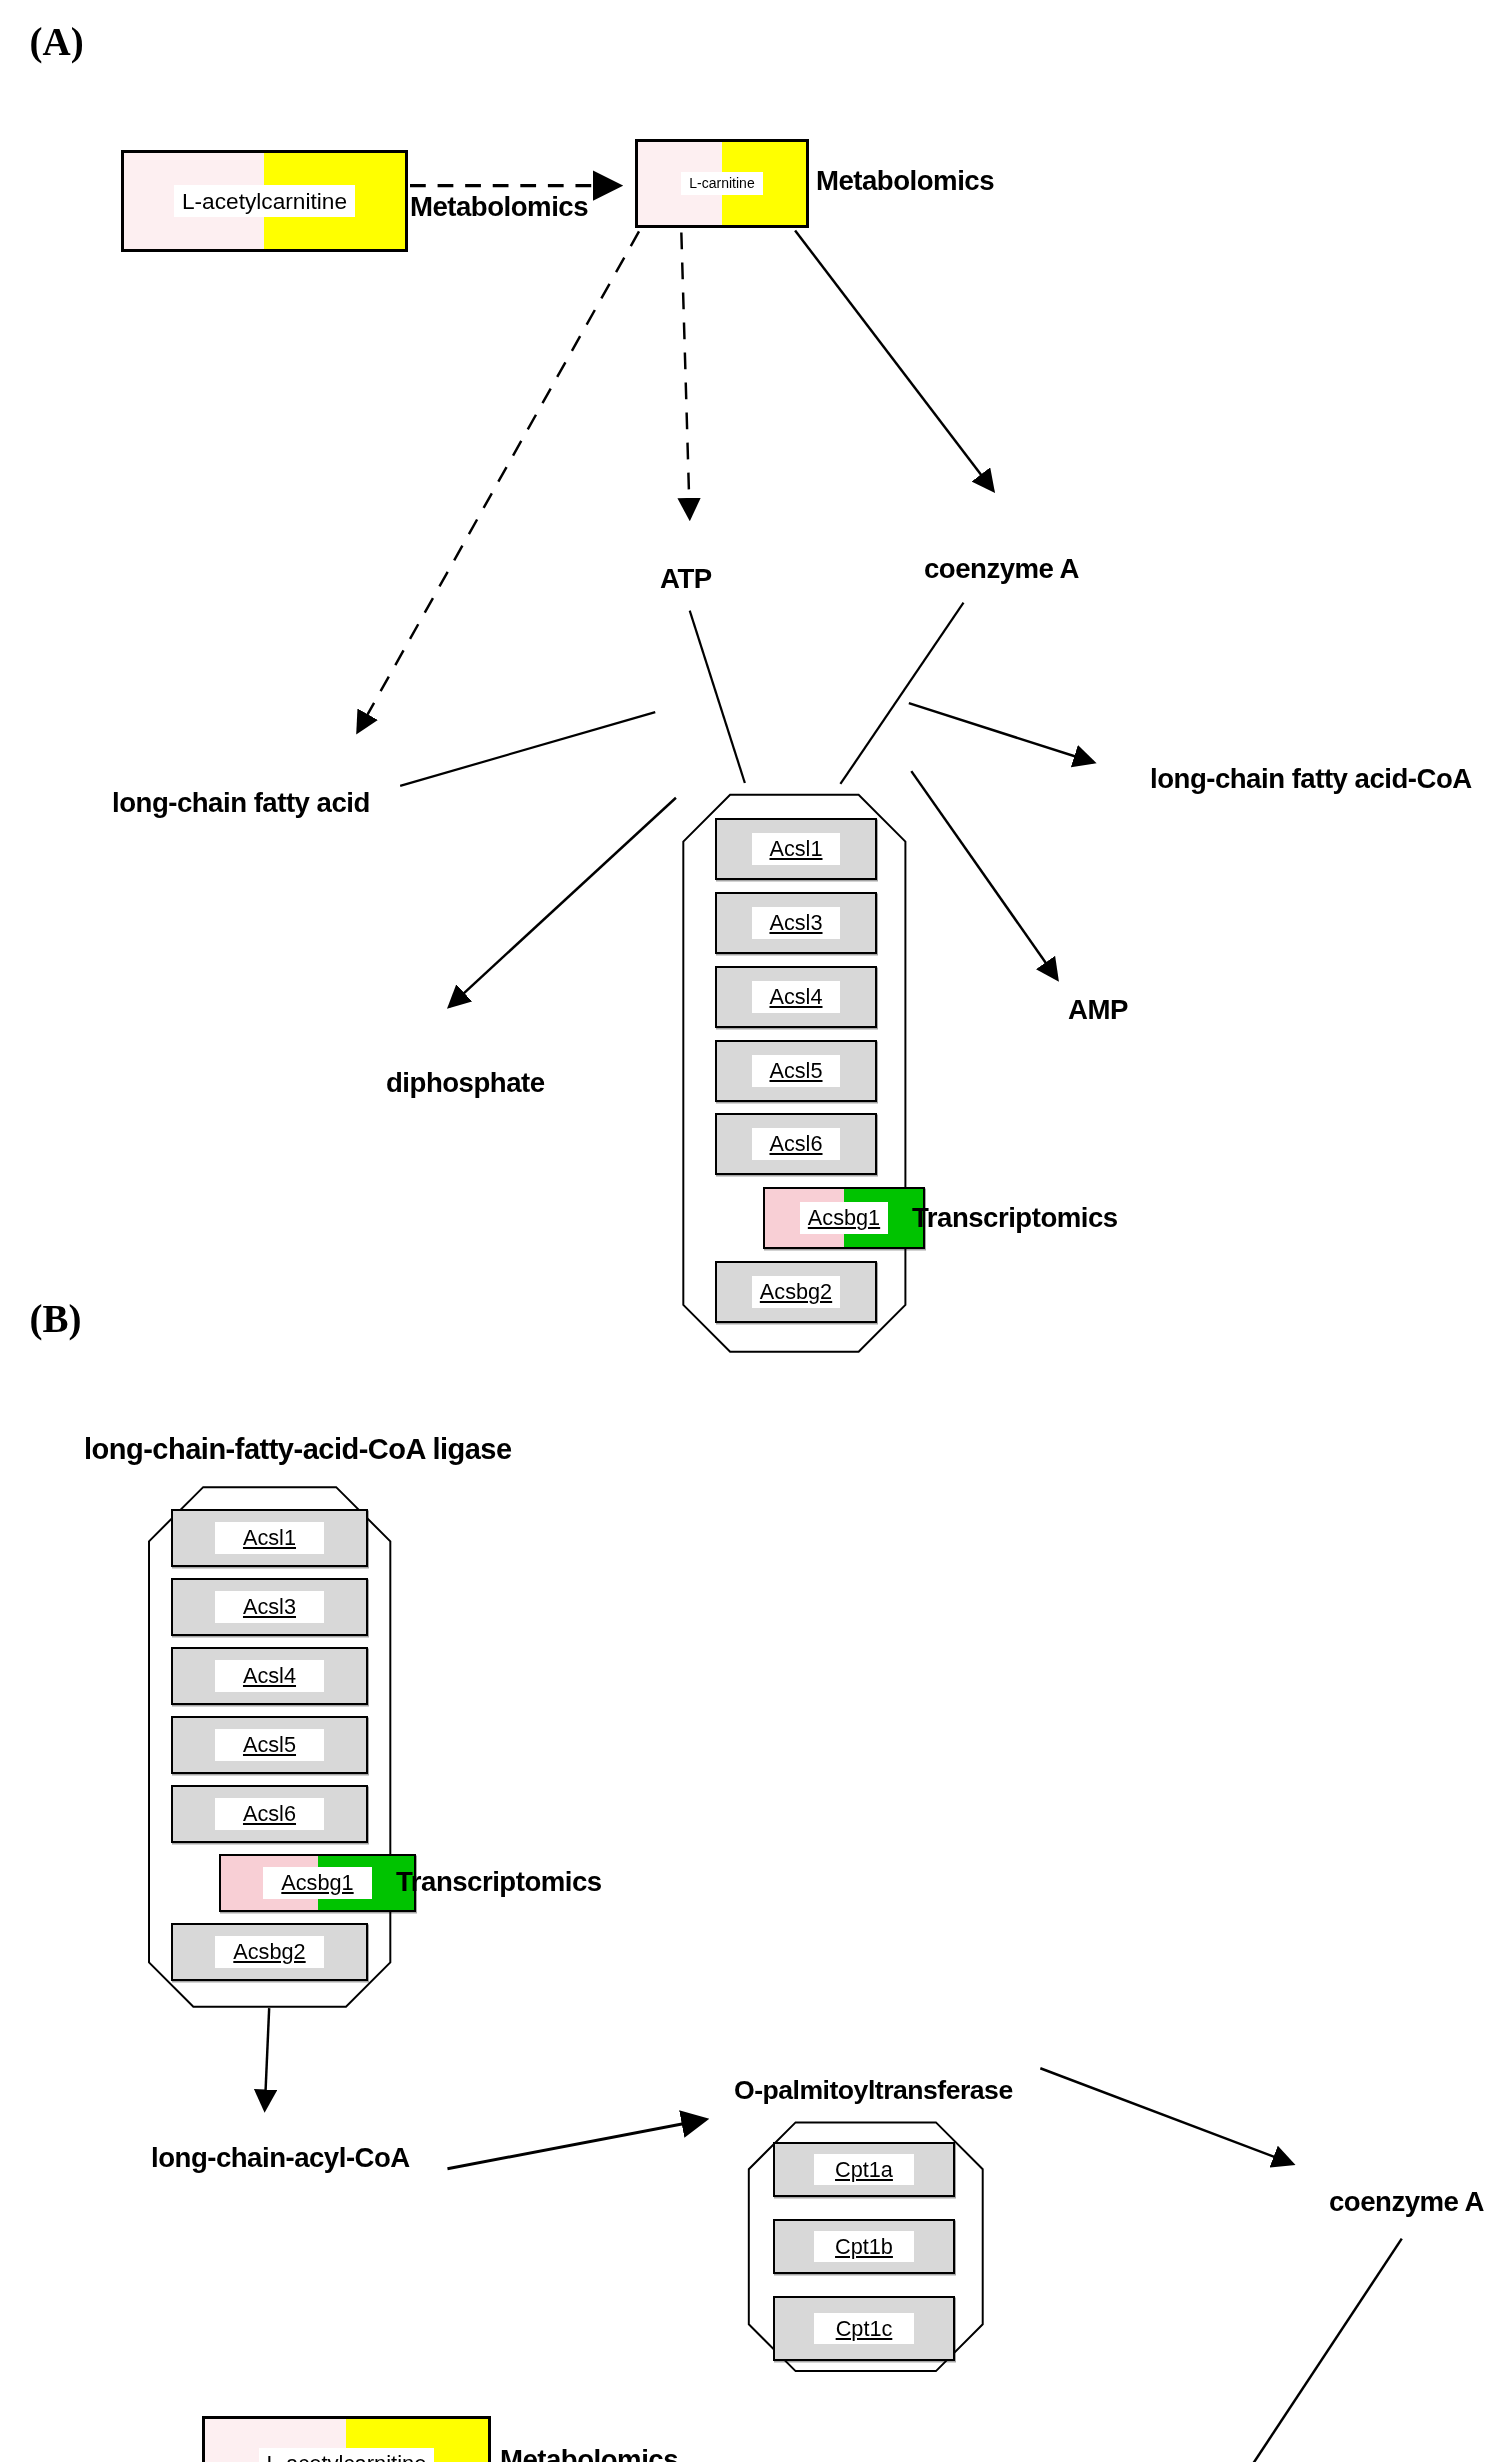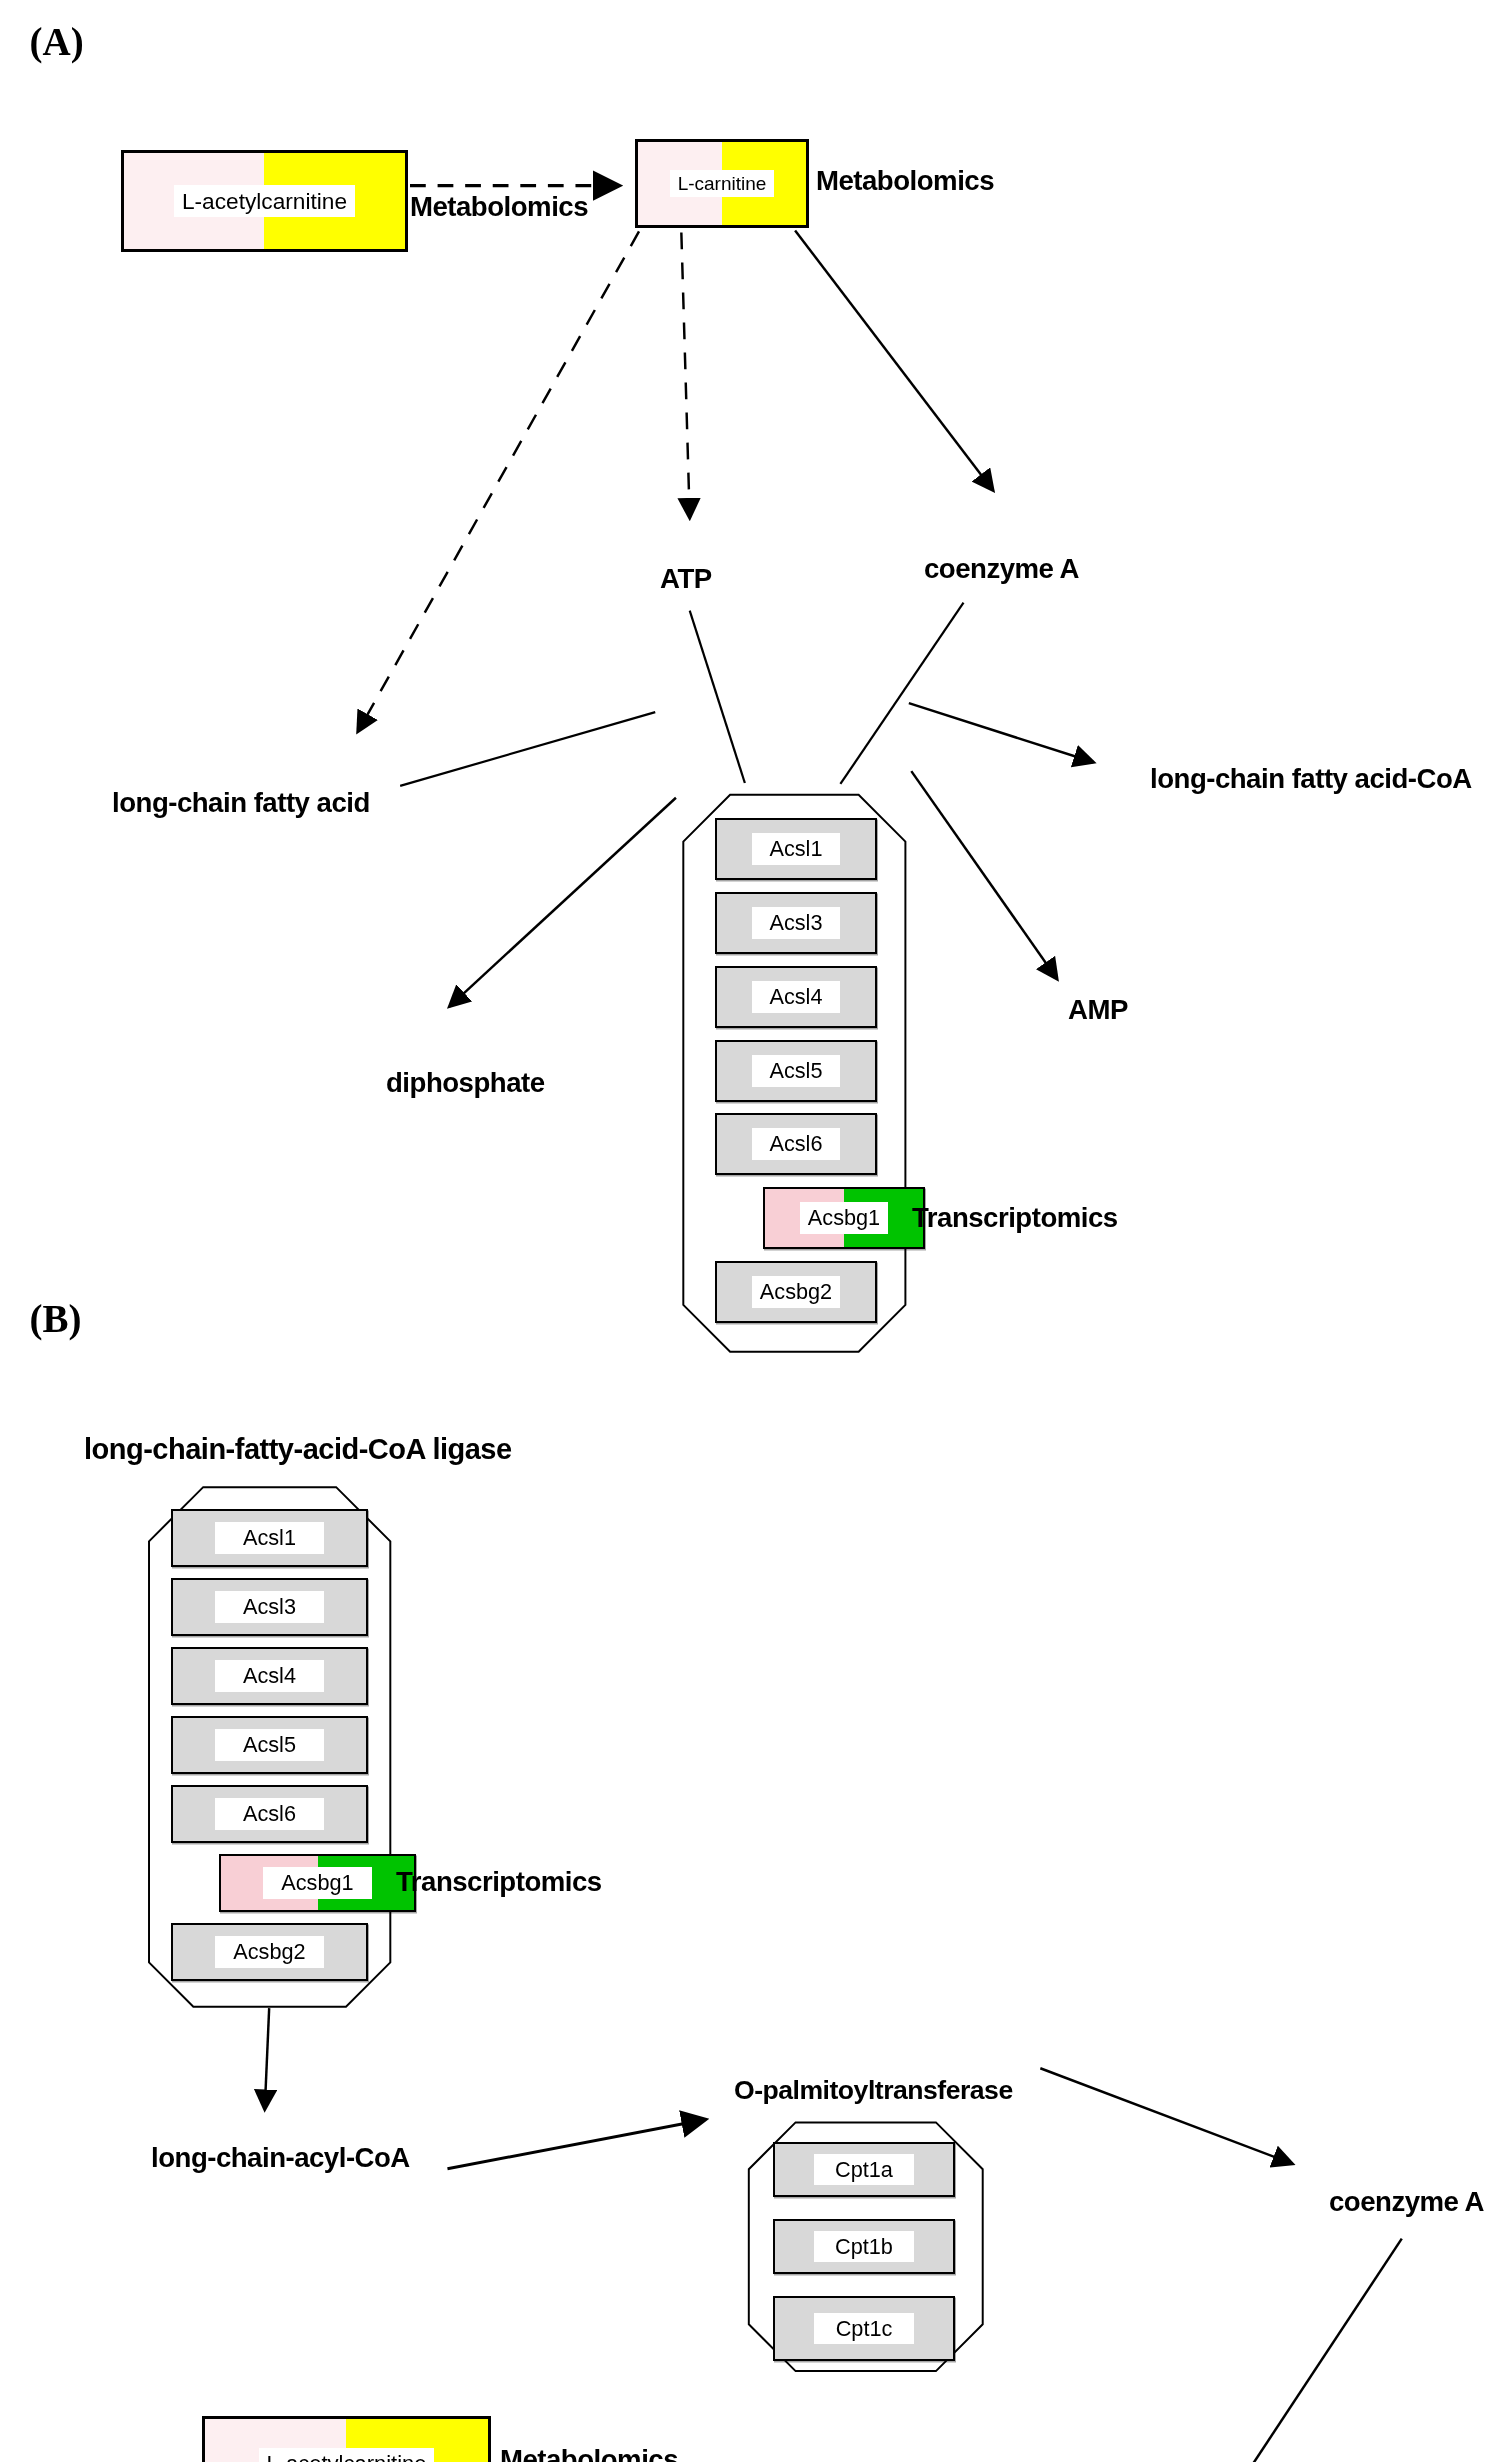--- a/index.html
+++ b/index.html
@@ -29,20 +29,21 @@
     background:linear-gradient(to right,var(--pale-pink) 50%,var(--yellow) 50%);
     display:flex;align-items:center;justify-content:center;
   }
   .met-chip{
     background:#ffffff;padding:3px 7.9px;font-size:22px;line-height:1.15;white-space:nowrap;
   }
   .gene-box{
     position:absolute;border:2.5px solid var(--ink);background:var(--grey);
     display:flex;align-items:center;justify-content:center;
     box-shadow:1px 1.5px 0 rgba(0,0,0,0.35);
+    text-decoration:underline;
   }
   .gene-box.split{
     background:linear-gradient(to right,var(--pink) 50%,var(--green) 50%);
     margin-left:48px;
   }
   .gene-chip{
     background:#ffffff;min-width:56%;text-align:center;
     font-size:21.7px;line-height:1.1;padding:3.9px 4.9px;white-space:nowrap;
   }
 </style>
@@ -84,21 +85,21 @@
   </svg>
 
   <div class="abs panel-label" style="left:29.5px;top:22px">(A)</div>
 
   <div class="met-box" style="left:121px;top:150px;width:287px;height:102px">
     <span class="met-chip" style="font-size:22.7px">L-acetylcarnitine</span>
   </div>
   <div class="abs nlabel" style="left:410px;top:192px">Metabolomics</div>
 
   <div class="met-box" style="left:635px;top:139px;width:174px;height:89px">
-    <span class="met-chip" style="font-size:19px">L-carnitine</span>
+    <span class="met-chip" style="font-size:14px">L-carnitine</span>
   </div>
   <div class="abs nlabel" style="left:816px;top:166px">Metabolomics</div>
 
   <div class="abs nlabel" style="left:660px;top:564px">ATP</div>
   <div class="abs nlabel" style="left:924px;top:554px">coenzyme A</div>
 
 
   <div class="abs nlabel" style="left:112px;top:788px">long-chain fatty acid</div>
   <div class="abs nlabel" style="left:386px;top:1068px">diphosphate</div>
   <div class="abs nlabel" style="left:1150px;top:764px">long-chain fatty acid-CoA</div>

